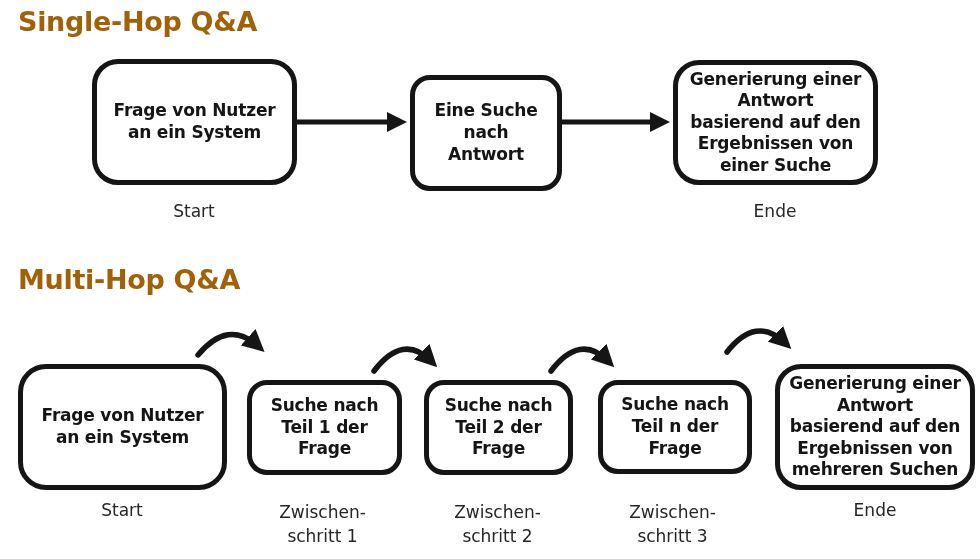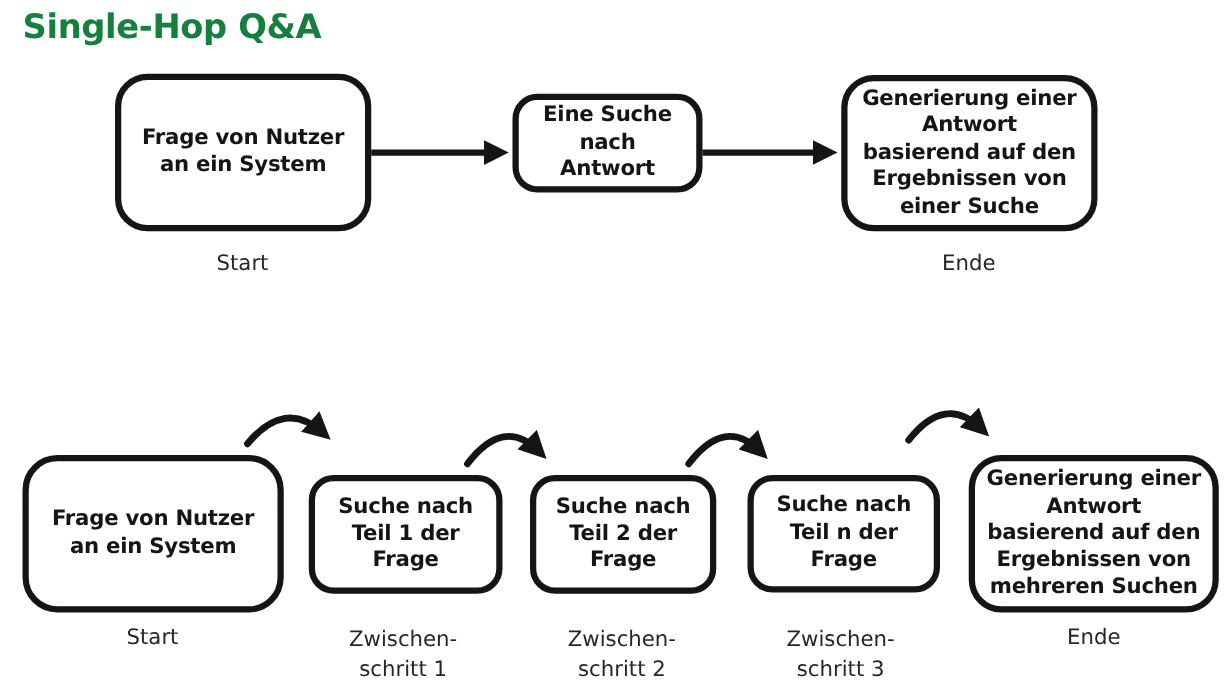--- a/index.html
+++ b/index.html
@@ -12,21 +12,21 @@
     width: 980px;
     height: 559px;
     background: #ffffff;
     overflow: hidden;
     font-family: "DejaVu Sans", "Liberation Sans", sans-serif;
   }
   .section-title {
     position: absolute;
     font-size: 27px;
     font-weight: 800;
-    color: #15803d;
+    color: #a16207;
     letter-spacing: -0.3px;
     white-space: nowrap;
   }
   .node {
     position: absolute;
     box-sizing: border-box;
     background: #ffffff;
     border: 5px solid #151515;
     display: flex;
     align-items: center;
@@ -50,21 +50,21 @@
     text-align: center;
     white-space: pre-line;
     color: #262626;
     font-size: 17px;
     font-weight: 400;
     line-height: 1.4;
   }
   
   #s-title { left: 18px; top: 6px; }
   #s-node-1 { left: 92px;  top: 59px; width: 205px; height: 126px; border-radius: 26px; }
-  #s-node-2 { left: 410px; top: 75px; width: 152px; height: 79px;  border-radius: 20px; }
+  #s-node-2 { left: 410px; top: 75px; width: 152px; height: 116px;  border-radius: 20px; }
   #s-node-3 { left: 673px; top: 60px; width: 205px; height: 125px; border-radius: 26px; }
   #s-cap-1 { left: 134px; top: 200px; width: 120px; }
   #s-cap-2 { left: 391px; top: 200px; width: 190px; }
   #s-cap-3 { left: 715px; top: 200px; width: 120px; }
   
   #m-title { left: 18px; top: 264px; }
   #m-node-1 { left: 18px;  top: 364px; width: 209px; height: 126px; border-radius: 28px; }
   #m-node-2 { left: 247px; top: 380px; width: 155px; height: 95px;  border-radius: 20px; }
   #m-node-3 { left: 424px; top: 380px; width: 149px; height: 95px;  border-radius: 20px; }
   #m-node-4 { left: 598px; top: 380px; width: 154px; height: 94px;  border-radius: 20px; }
@@ -115,20 +115,21 @@
     <span class="node-label small">Generierung einer
 Antwort
 basierend auf den
 Ergebnissen von
 einer Suche</span>
   </div>
 
   <div class="caption" id="s-cap-1">Start</div>
   <div class="caption" id="s-cap-3">Ende</div>
 
+  <div class="section-title" id="m-title">Multi-Hop Q&amp;A</div>
 
   <div class="node" id="m-node-1">
     <span class="node-label">Frage von Nutzer
 an ein System</span>
   </div>
   <div class="node" id="m-node-2">
     <span class="node-label">Suche nach
 Teil 1 der
 Frage</span>
   </div>

